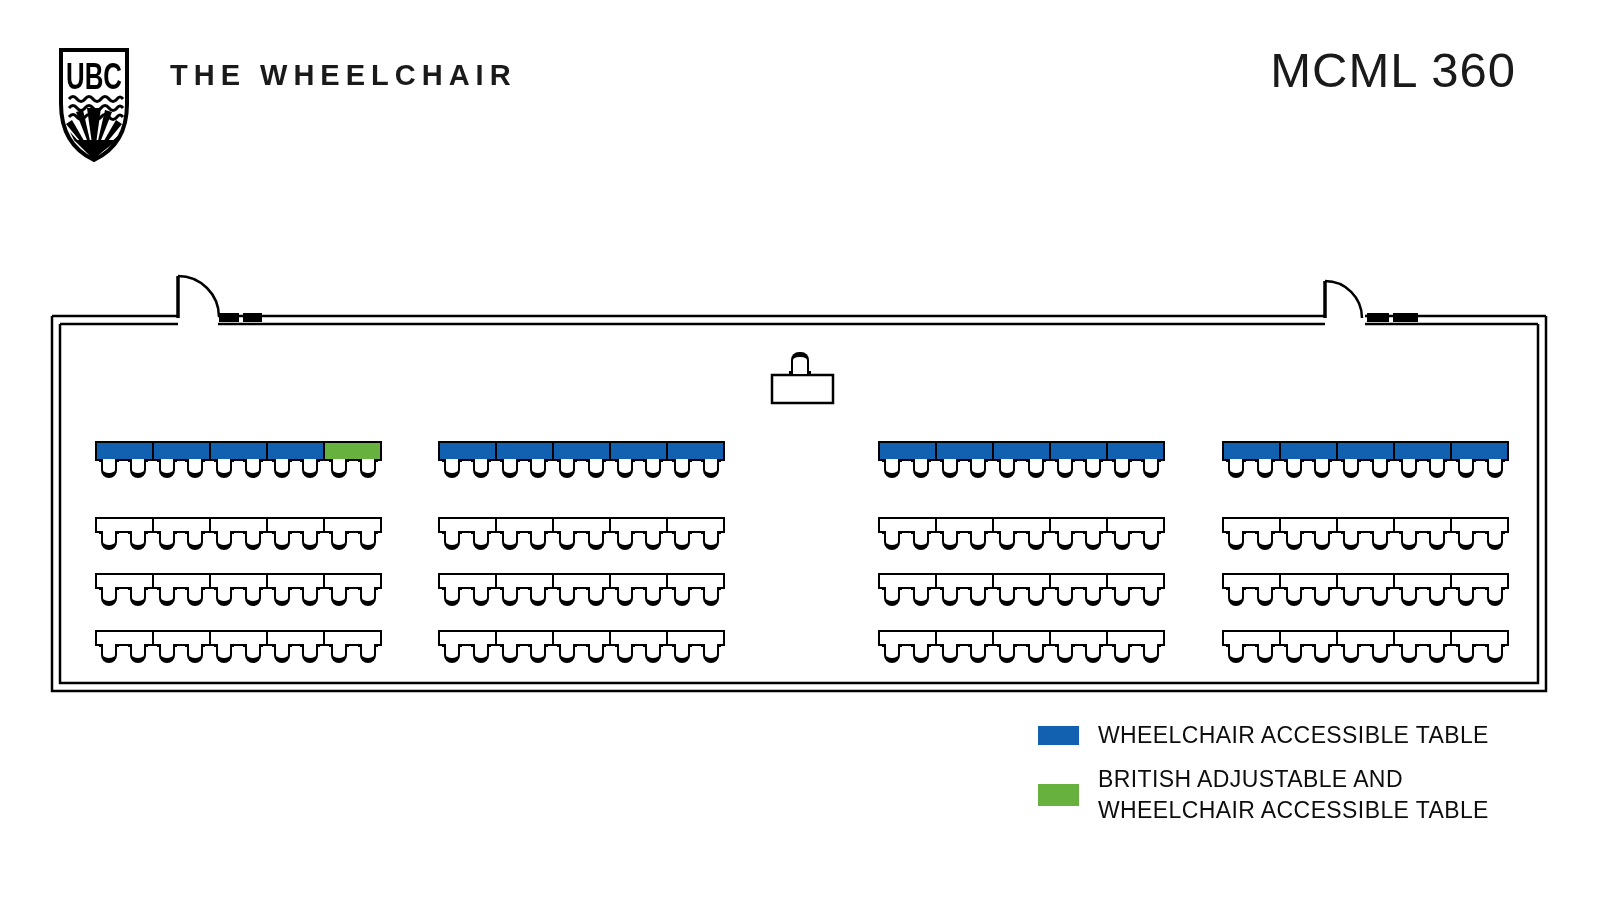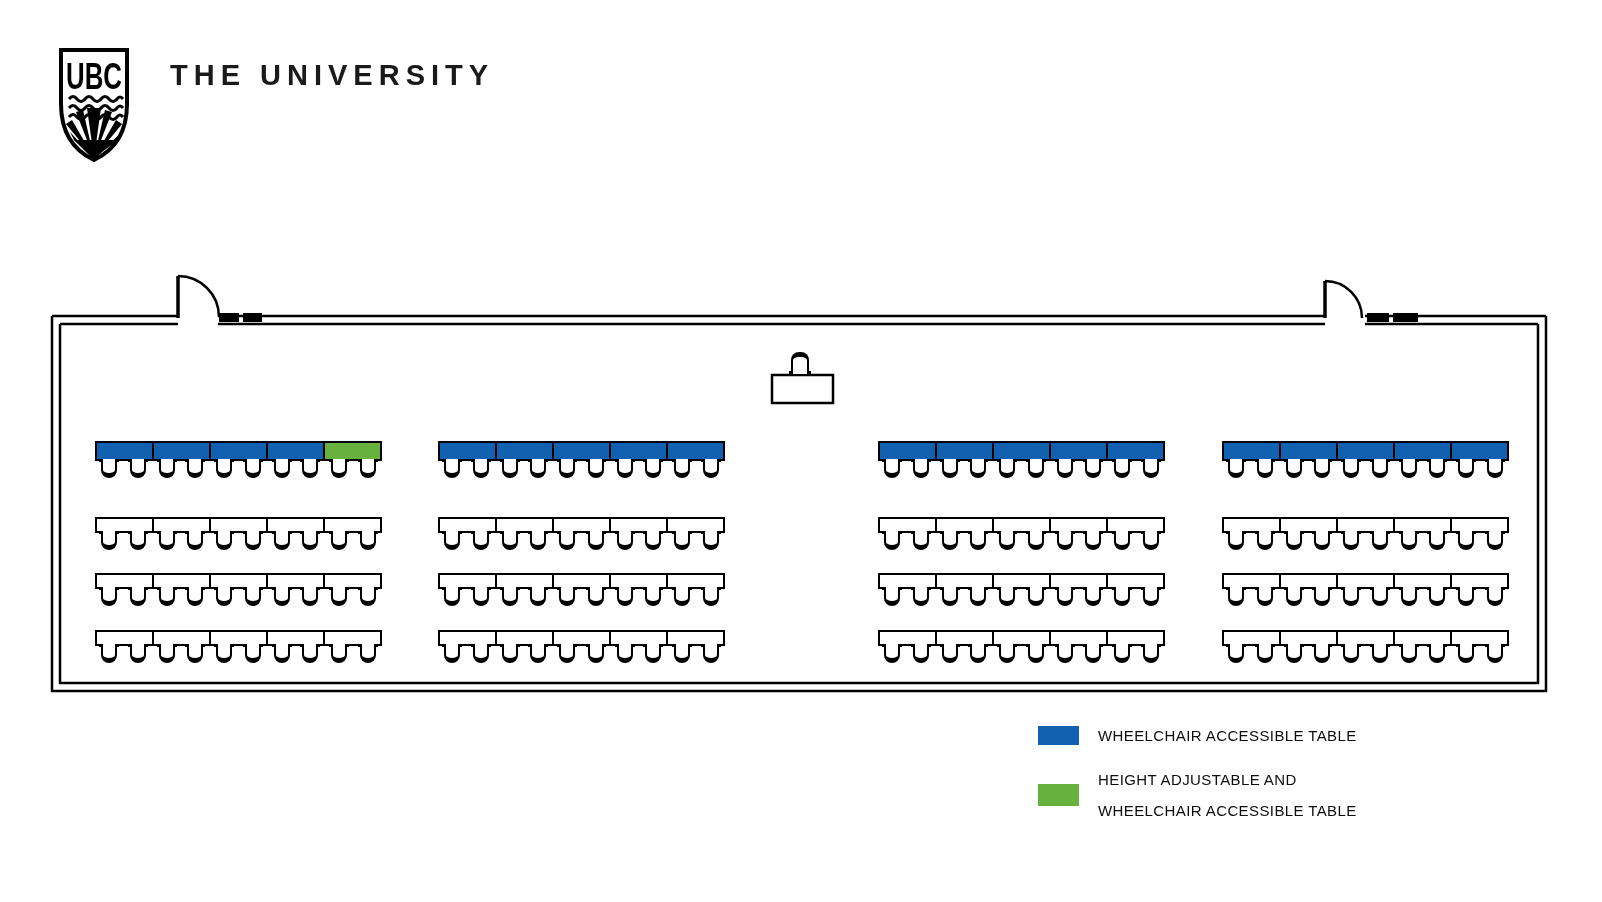--- a/index.html
+++ b/index.html
@@ -34,21 +34,21 @@
   }
   .chair::before{left:-4px;}
   .chair::after{right:-4px;}
   .chair.flip{transform:rotate(180deg);}
   
   .legend{position:absolute;left:1038px;top:720px;}
   .legend-item{display:flex;align-items:center;margin-bottom:13px;}
   .swatch{width:41px;height:19px;margin-right:19px;flex:0 0 auto;}
   .swatch.tall{height:22px;}
   .legend-label{
-    font-size:15px;letter-spacing:0.4px;line-height:31px;color:#0d0d0d;white-space:nowrap;
+    font-size:23px;letter-spacing:0.4px;line-height:31px;color:#0d0d0d;white-space:nowrap;
   }
 </style>
 </head>
 <body>
 
 <div class="canvas">
 
   <svg class="logo" viewBox="0 0 76 118">
     <path d="M5,4 H71 V58 C71,88 57,105 38,114 C19,105 5,88 5,58 Z" fill="none" stroke="#000" stroke-width="4"></path>
     <text x="38" y="43" text-anchor="middle" font-family="Liberation Sans, sans-serif" font-size="36" font-weight="700" textLength="56" lengthAdjust="spacingAndGlyphs" fill="#000">UBC</text>
@@ -62,23 +62,24 @@
       <path d="M38,112 L38,62 L45,62 Z"></path>
       <path d="M38,112 L49,64 L56,66 Z"></path>
       <path d="M38,112 L60,74 L66,78 Z"></path>
       <path d="M38,112 L66,86 L62,94 Z"></path>
       <path d="M38,112 L14,86 L18,94 Z"></path>
       <path d="M18,94 L58,94 L38,114 Z"></path>
     </g>
   </svg>
 
   <div class="uni-name">
-    <div>THE UNIVERSITY</div>
+    <div>THE WHEELCHAIR</div>
   </div>
 
+  <div class="room-title">MCML 360</div>
 
   <svg class="plan-svg" width="1602" height="902" viewBox="0 0 1602 902">
 
     <path d="M52,316 L52,691 L1546,691 L1546,316" fill="none" stroke="#000" stroke-width="2.5"></path>
     <path d="M52,316 H178 M218,316 H1325 M1365,316 H1546" fill="none" stroke="#000" stroke-width="2.5"></path>
 
     <path d="M60,324 L60,683 L1538,683 L1538,324" fill="none" stroke="#000" stroke-width="2.5"></path>
     <path d="M60,324 H178 M218,324 H1325 M1365,324 H1538" fill="none" stroke="#000" stroke-width="2.5"></path>
 
     <g>
@@ -384,19 +385,19 @@
     </div>
 
   <div class="legend">
     <div class="legend-item">
       <span class="swatch" style="background: rgb(18, 97, 176);"></span>
       <span class="legend-label">WHEELCHAIR ACCESSIBLE TABLE</span>
     </div>
     <div class="legend-item">
       <span class="swatch tall" style="background: rgb(103, 178, 62);"></span>
       <span class="legend-label">
-        <div>HEIGHT ADJUSTABLE AND</div>
+        <div>BRITISH ADJUSTABLE AND</div>
         <div>WHEELCHAIR ACCESSIBLE TABLE</div>
       </span>
     </div>
   </div>
 
 </div>
 
 </body></html>

